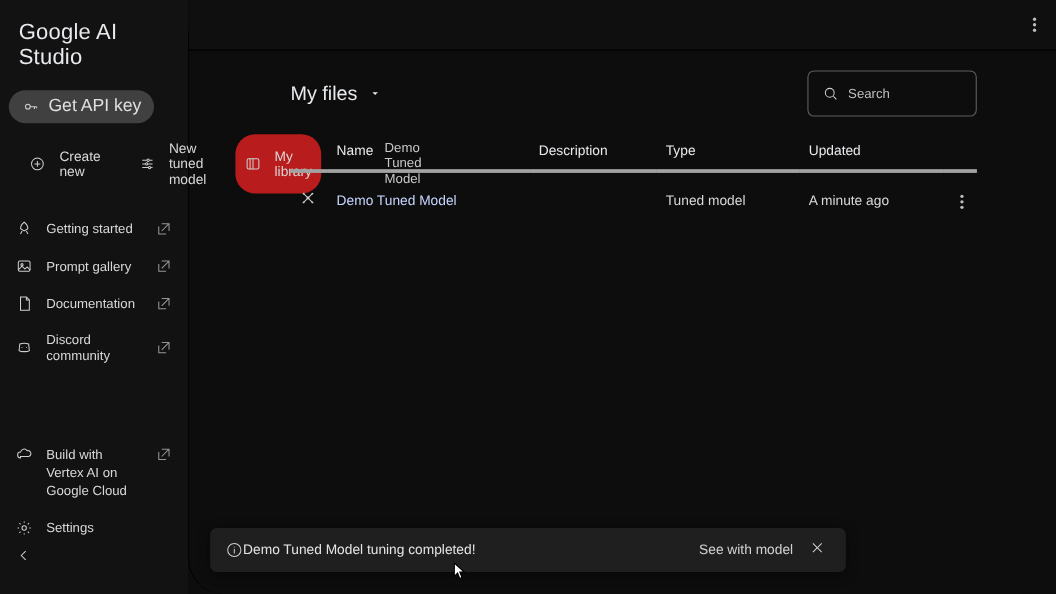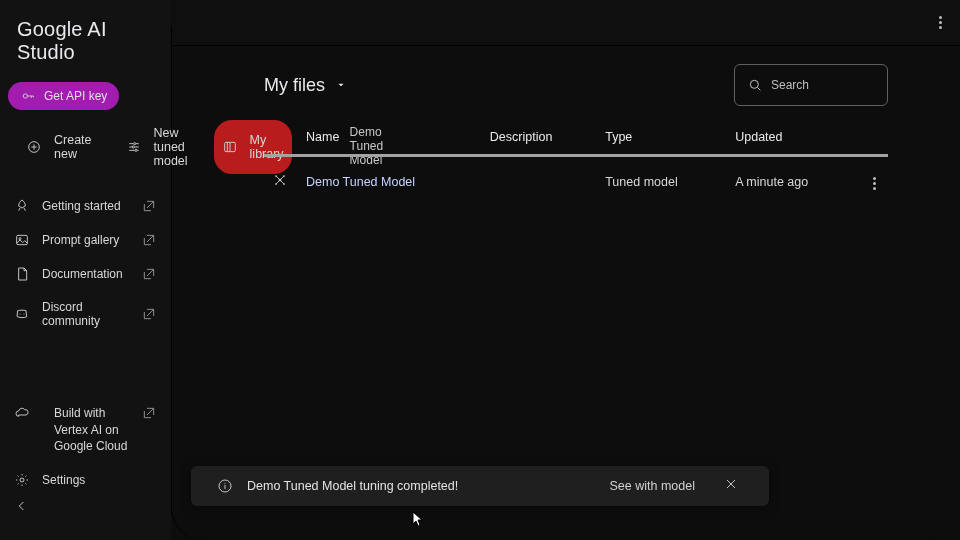--- a/index.html
+++ b/index.html
@@ -1,21 +1,21 @@
 <!DOCTYPE html>
 <html><head>
 <meta charset="utf-8">
 <style>
   * { box-sizing: border-box; margin: 0; padding: 0; }
   html, body { width: 960px; height: 540px; overflow: hidden; background:#0d0d0d; font-family: "Google Sans", Arial, sans-serif; color:#e8eaed; }
   .app { display:flex; width:100%; height:100%; }
   
   .sidebar { width:171px; background:#121212; display:flex; flex-direction:column; position:relative; }
   .brand { padding:18px 16px 14px 17px; font-size:20px; font-weight:500; letter-spacing:.2px; }
-  .api-pill { margin:4px 8px 10px 8px; display:inline-flex; align-items:center; gap:8px; background:#a21caf; border-radius:16px; padding:6px 12px; font-size:12px; color:#e0e0e0; width:fit-content; cursor:pointer;}
+  .api-pill { margin:4px 8px 10px 8px; display:inline-flex; align-items:center; gap:8px; background:#404040; border-radius:16px; padding:6px 12px; font-size:16px; color:#e0e0e0; width:fit-content; cursor:pointer;}
   .side-list { display:flex; flex-direction:row; gap:18px; padding:0 6px;margin-left:12px; }
   .side-item { display:flex; align-items:center; gap:12px; padding:6px 8px; border-radius:18px; font-size:12.5px; color:#d8d8d8; cursor:pointer; }
   .side-item.small { font-size:12px; }
   .side-item.active { background:#b91c1c; }
   .side-sub { padding-left:40px; font-size:12px; color:#c8c8c8; cursor:pointer; padding-top:5px; padding-bottom:5px;}
   .side-group2 { margin-top:18px; padding:0 6px; display:flex; flex-direction:column; gap:6px; }
   .icon { width:16px; height:16px; display:inline-flex; align-items:center; justify-content:center; flex:0 0 16px; }
   .icon svg { width:16px; height:16px; stroke:#cfcfcf; fill:none; stroke-width:1.4; }
   .ext { margin-left:auto; opacity:.7; }
   .bottom-block { margin-top:auto; padding:0 6px 8px 6px; display:flex; flex-direction:column; gap:4px; }
@@ -34,21 +34,21 @@
   th { text-align:left; font-weight:400; color:#e8eaed; padding:10px 8px; }
   thead tr { border-bottom:3px solid #a3a3a3; }
   td { padding:12px 8px; color:#d8d8d8; }
   tbody tr { }
   .row-name { color:#c7d5ff; }
   .row-icon-cell { width:34px; }
   .row-menu-cell { width:30px; text-align:right; }
   .dots-v { display:inline-flex; flex-direction:column; gap:2px; cursor:pointer; padding:4px;}
   .dots-v span { width:3px; height:3px; border-radius:50%; background:#bdbdbd; }
   
-  .toast { position:absolute; left:191px; right:191px; bottom:34px; height:40px; background:#1f1f1f; border-radius:6px; display:flex; align-items:center; padding:0 26px; gap:14px; box-shadow:0 2px 10px rgba(0,0,0,.5);}
+  .toast { position:absolute; left:191px; right:191px; bottom:20px; height:40px; background:#1f1f1f; border-radius:6px; display:flex; align-items:center; padding:0 14px; box-shadow:0 2px 10px rgba(0,0,0,.5);}
   .toast-msg { font-size:12.5px; color:#e4e4e4;}
   .toast-action { margin-left:auto; font-size:12.5px; color:#d2d2d2; cursor:pointer; }
   .toast-close { cursor:pointer; padding:4px; margin-left:10px;}
   
   .cursor { position:absolute; left:412px; top:511px; pointer-events:none; }
   .cursor svg { width:12px; height:16px; }
 </style>
 </head>
 <body>
 
@@ -158,21 +158,21 @@
       </div>
     </div>
 
     <div class="bottom-block">
       <div class="build-row">
         <span class="icon">
             <svg viewBox="0 0 24 24">
               <path d="M7 17a4 4 0 010-8 5 5 0 019-2 4 4 0 012 8H7z"></path>
             </svg>
           </span>
-        <span style="max-width:95px; line-height:1.35;margin-left:12px;">Build with Vertex AI on Google Cloud</span>
+        <span style="max-width:95px; line-height:1.35;">Build with Vertex AI on Google Cloud</span>
         <span class="icon ext" style="align-self:flex-start;">
             <svg viewBox="0 0 24 24">
               <path d="M9 5h10v10M19 5L9 15M5 9v10h10"></path>
             </svg>
           </span>
       </div>
       <div class="side-item small">
         <span class="icon">
             <svg viewBox="0 0 24 24">
               <circle cx="12" cy="12" r="3"></circle>

